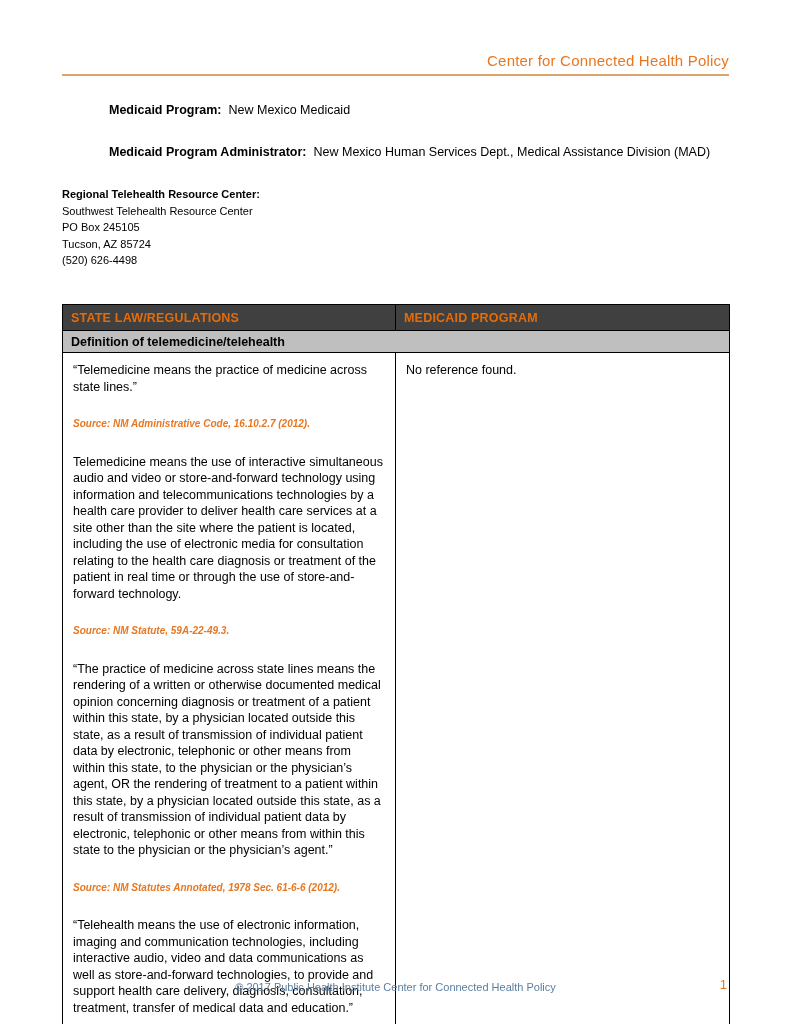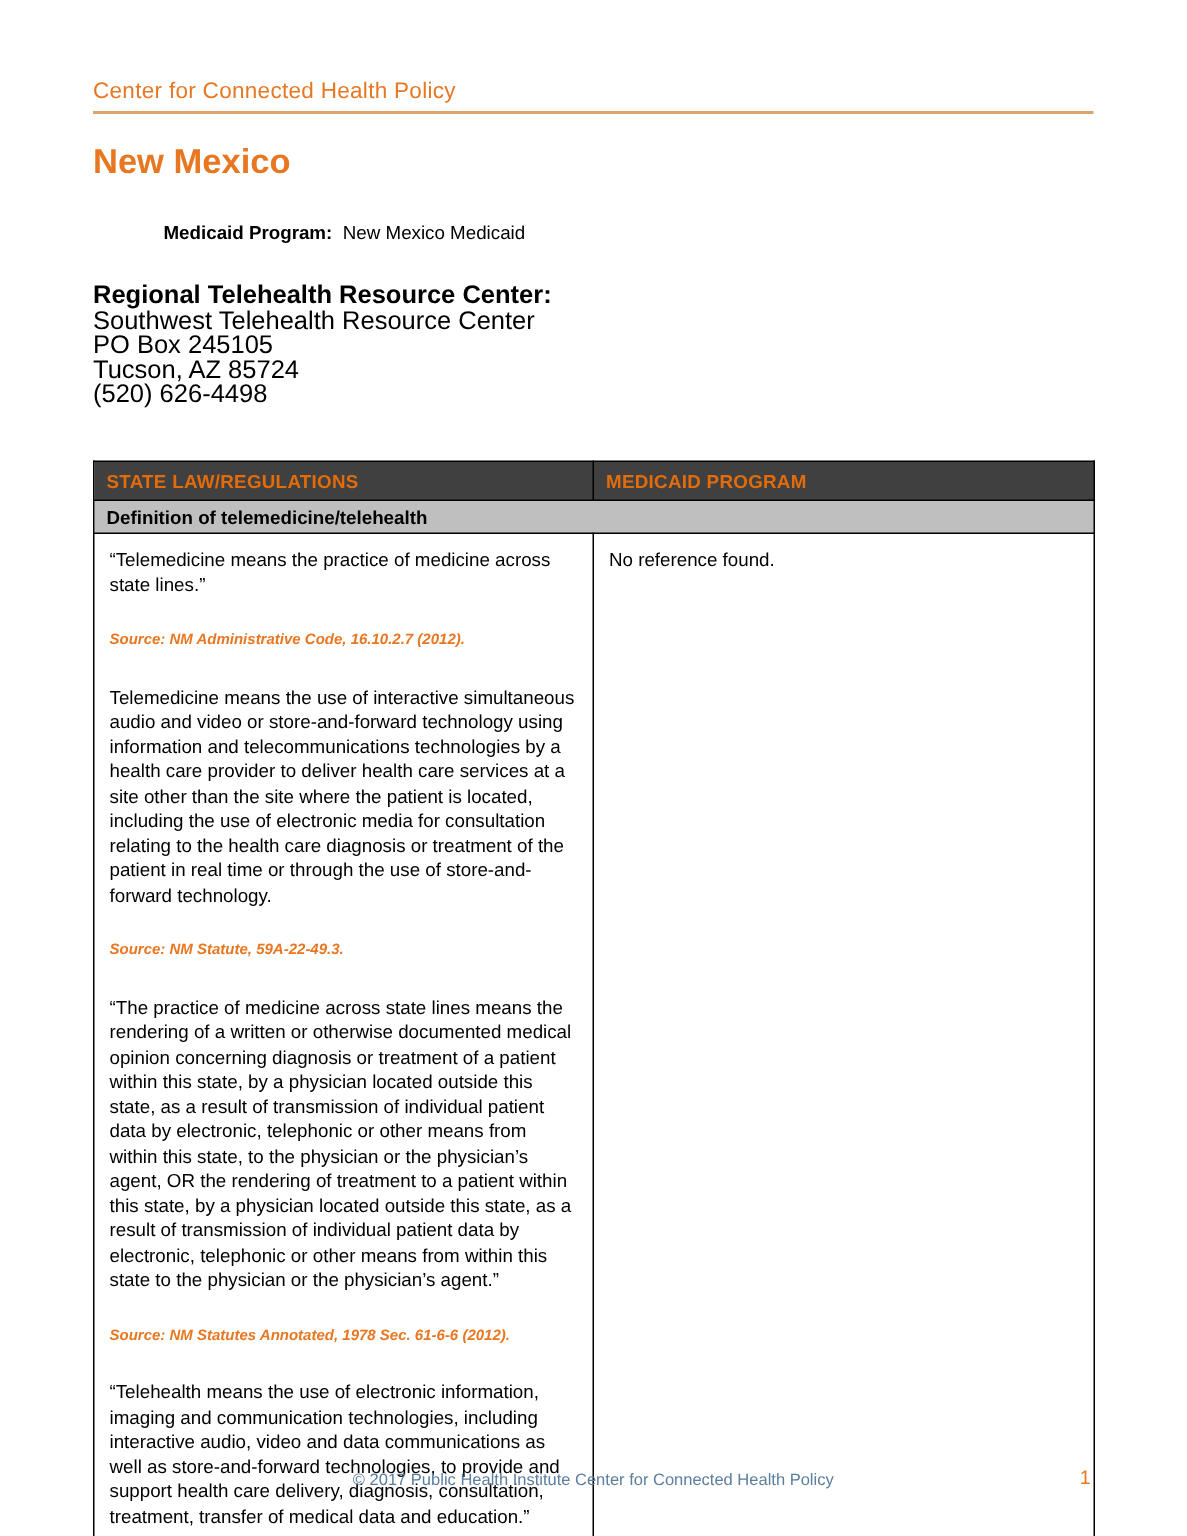--- a/index.html
+++ b/index.html
@@ -15,21 +15,21 @@
     height: 1024px;
     margin: 0 auto;
     background: #ffffff;
     overflow: hidden;
   }
   .content {
     padding: 0 62px;
   }
   .brand-row {
     padding-top: 52px;
-    text-align: left;
+    text-align: right;
     border-bottom: 2px solid #dca36a;
     padding-bottom: 4px;
   }
   .brand {
     color: #e87722;
     font-size: 15px;
     letter-spacing: 0.2px;
   }
   h1.page-title {
     margin-top: 18px;
@@ -39,21 +39,21 @@
   }
   .info-line {
     margin-top: 26px;
     font-size: 12.5px;
     line-height: 16px;
     padding-left: 47px;
   }
   .info-line .lbl { font-weight: bold; margin-right: 7px; }
   .rtrc {
     margin-top: 26px;
-    font-size: 17px;
+    font-size: 11px;
     line-height: 16px;
   }
   .rtrc .lbl { font-weight: bold; }
   .rtrc-line { margin-top: 0.5px; }
   a.site-link {
     color: #e87722;
     text-decoration: underline;
     cursor: pointer;
   }
   table.law-table {
@@ -118,26 +118,28 @@
 </head>
 <body>
 
 <div class="page">
   <div class="content">
 
     <div class="brand-row">
       <span class="brand">Center for Connected Health Policy</span>
     </div>
 
-    <h1 class="page-title">New Mexico</h1>
 
     <div class="info-line">
       <span class="lbl">Medicaid Program:</span><span>New Mexico Medicaid</span>
     </div>
 
+    <div class="info-line">
+      <span class="lbl">Medicaid Program Administrator:</span><span>New Mexico Human Services Dept., Medical Assistance Division (MAD)</span>
+    </div>
 
     <div class="rtrc">
       <div class="lbl rtrc-line">Regional Telehealth Resource Center:</div>
       <div class="rtrc-line">Southwest Telehealth Resource Center</div>
       <div class="rtrc-line">PO Box 245105</div>
       <div class="rtrc-line">Tucson, AZ 85724</div>
       <div class="rtrc-line">(520) 626-4498</div>
     </div>
 
     <table class="law-table">

